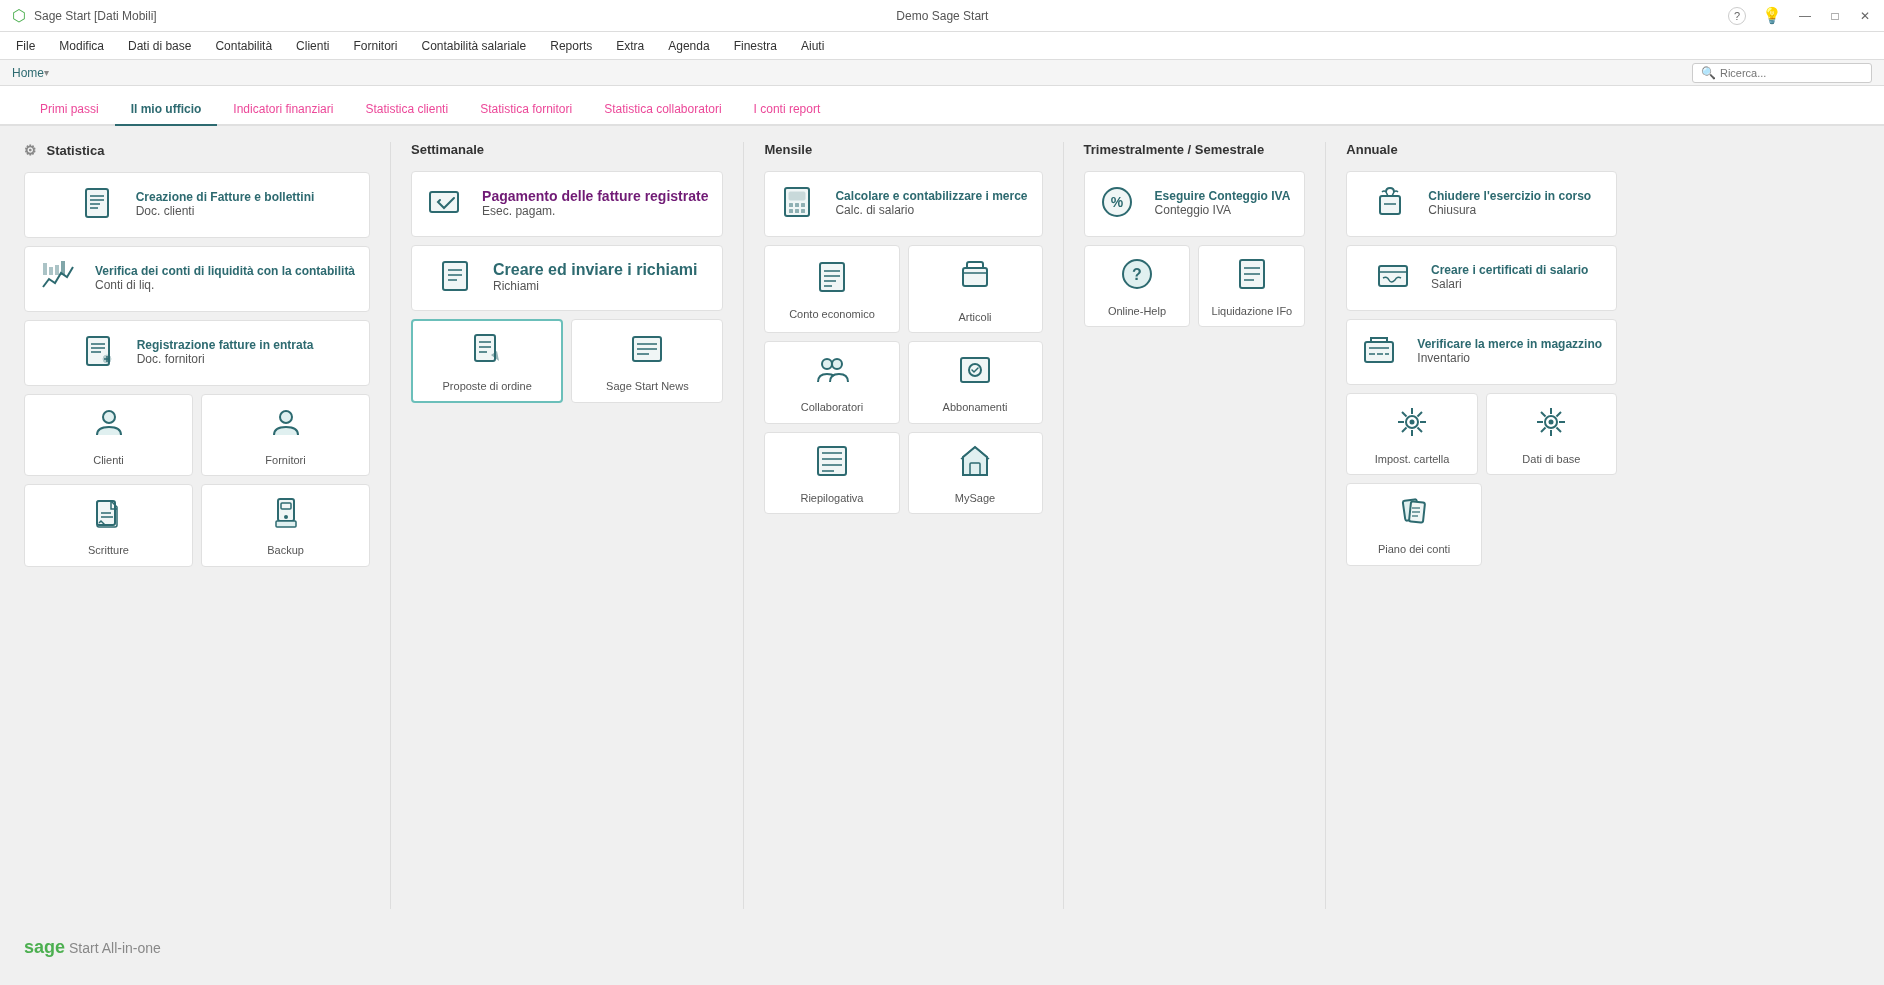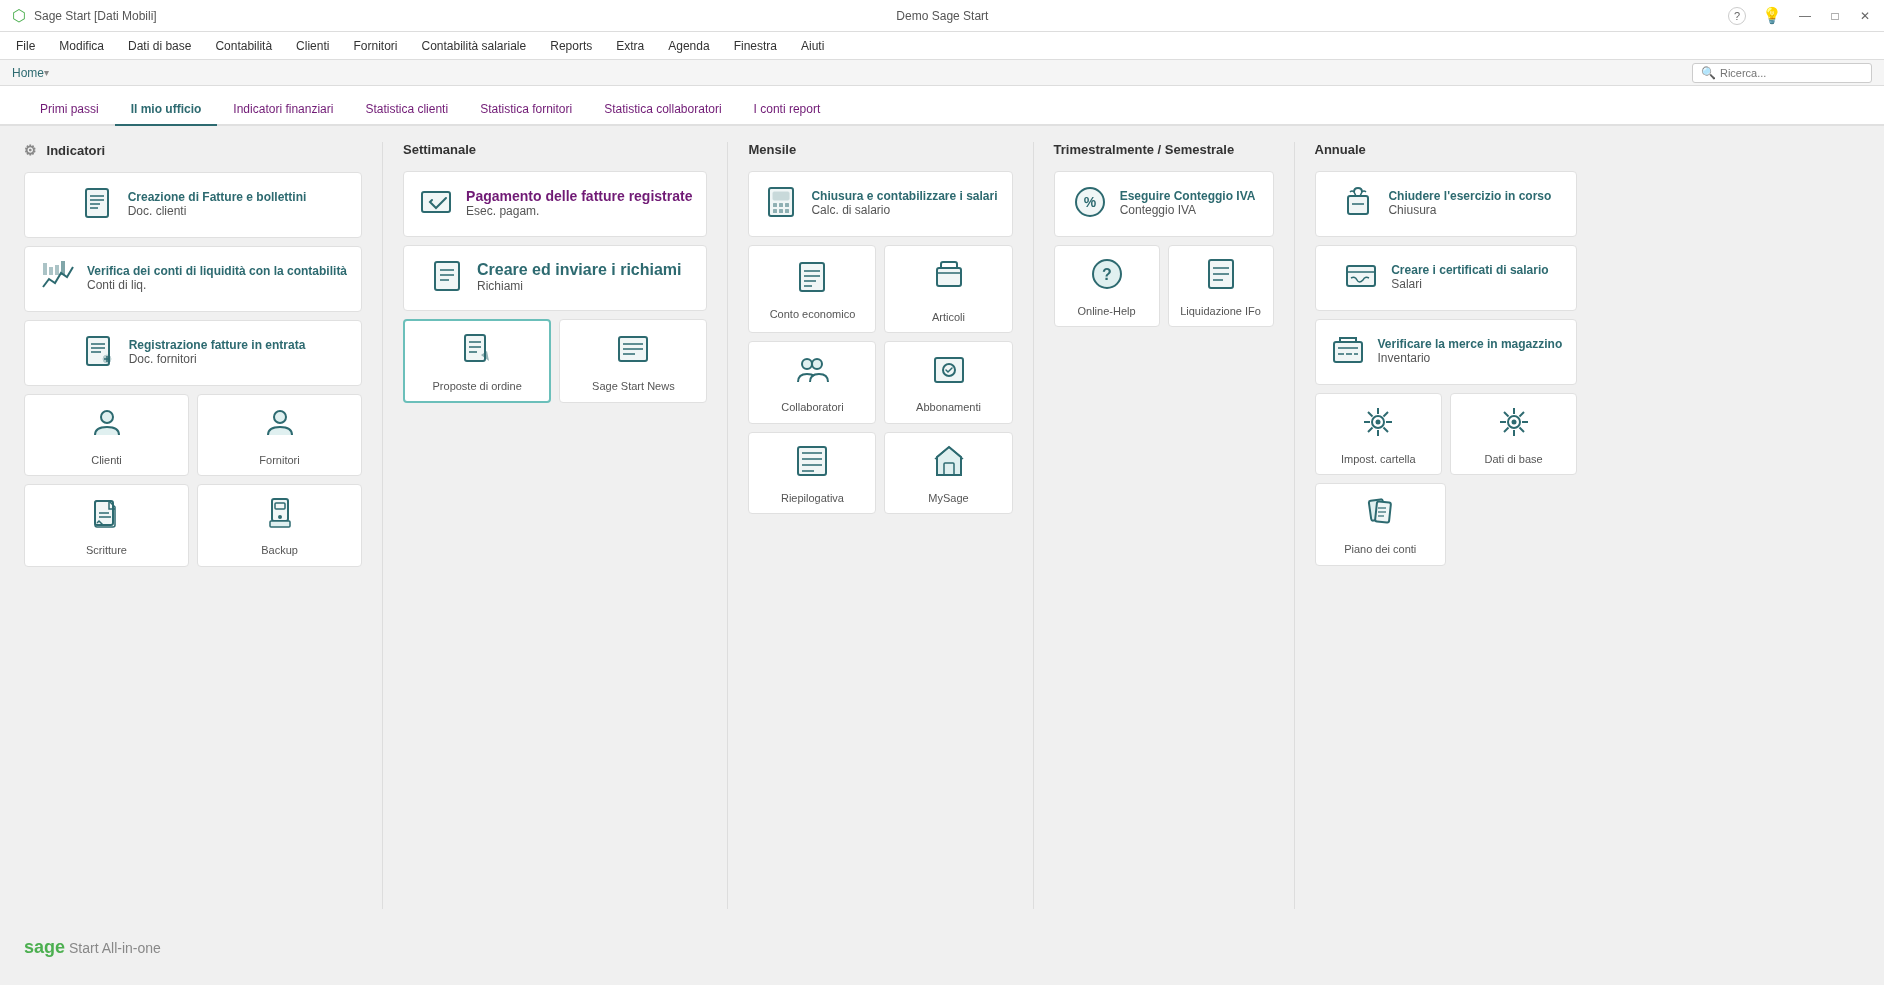--- a/index.html
+++ b/index.html
@@ -65,21 +65,21 @@
       background: #fff;
       height: 40px;
       display: flex;
       align-items: flex-end;
       padding: 0 24px;
       border-bottom: 2px solid #e0e0e0;
     }
     .tab {
       padding: 8px 16px;
       font-size: 12px;
-      color: #701a75;
+      color: #ec4899;
       cursor: pointer;
       border-bottom: 2px solid transparent;
       margin-bottom: -2px;
     }
     .tab.active {
       color: #2d6a70;
       border-bottom: 2px solid #2d6a70;
       font-weight: 600;
     }
 
@@ -121,21 +121,21 @@
       flex-direction: column;
       align-items: center;
       justify-content: center;
       text-align: center;
       padding: 10px 8px 8px 8px;
       cursor: pointer;
       transition: box-shadow 0.1s;
       min-width: 90px;
     }
     .card.selected { border: 2px solid #6bbfba; }
-    .card-wide { width: 100%; flex-direction: row; align-items: center; text-align: left; padding: 12px 14px; gap: 12px; }
+    .card-wide { width: 100%; flex-direction: row; align-items: center; text-align: left; padding: 12px 14px; gap: 20px; }
     .card-wide .card-icon { margin-bottom: 0; }
     .card-label { font-size: 11px; color: #555; margin-top: 6px; line-height: 1.3; }
     .card-wide .card-label { margin-top: 0; font-size: 12px; }
 
     .card-icon {
       color: #2d6a70;
       font-size: 26px;
       line-height: 1;
       margin-bottom: 2px;
     }
@@ -211,21 +211,21 @@
   <div class="tab">Statistica fornitori</div>
   <div class="tab">Statistica collaboratori</div>
   <div class="tab">I conti report</div>
 </div>
 
 <div id="main-content">
 
   <div class="col col-giornaliero">
     <div class="col-header">
       <span class="gear-btn">⚙</span>
-      <span>Indicatori</span>
+      <span>Statistica</span>
     </div>
 
     <div class="card card-wide" style="margin-bottom:8px;">
       <div class="card-icon">
         <svg class="icon-svg" viewBox="0 0 36 36" fill="none">
           <rect x="6" y="4" width="22" height="28" rx="2" stroke="#2d6a70" stroke-width="2" fill="#f0f6f6"></rect>
           <line x1="10" y1="11" x2="24" y2="11" stroke="#2d6a70" stroke-width="1.5"></line>
           <line x1="10" y1="15" x2="24" y2="15" stroke="#2d6a70" stroke-width="1.5"></line>
           <line x1="10" y1="19" x2="20" y2="19" stroke="#2d6a70" stroke-width="1.5"></line>
           <line x1="10" y1="23" x2="18" y2="23" stroke="#2d6a70" stroke-width="1.5"></line>
@@ -396,21 +396,21 @@
           <rect x="10" y="8" width="16" height="8" rx="1" fill="#2d6a70" opacity="0.2" stroke="#2d6a70" stroke-width="1"></rect>
           <rect x="10" y="19" width="4" height="4" rx="0.5" fill="#2d6a70" opacity="0.5"></rect>
           <rect x="16" y="19" width="4" height="4" rx="0.5" fill="#2d6a70" opacity="0.5"></rect>
           <rect x="22" y="19" width="4" height="4" rx="0.5" fill="#2d6a70" opacity="0.5"></rect>
           <rect x="10" y="25" width="4" height="4" rx="0.5" fill="#2d6a70" opacity="0.5"></rect>
           <rect x="16" y="25" width="4" height="4" rx="0.5" fill="#2d6a70" opacity="0.5"></rect>
           <rect x="22" y="25" width="4" height="4" rx="0.5" fill="#2d6a70" opacity="0.5"></rect>
         </svg>
       </div>
       <div>
-        <div style="font-size:12px;font-weight:600;color:#2d6a70;">Chiusura e contabilizzare i salari</div>
+        <div style="font-size:12px;font-weight:600;color:#2d6a70;">Calcolare e contabilizzare i merce</div>
         <div class="card-label">Calc. di salario</div>
       </div>
     </div>
 
     <div class="card-row">
       <div class="card" style="width:50%;">
         <div class="card-icon">
           <svg class="icon-svg" viewBox="0 0 36 36" fill="none">
             <rect x="6" y="4" width="24" height="28" rx="2" stroke="#2d6a70" stroke-width="2" fill="#f0f6f6"></rect>
             <line x1="10" y1="12" x2="26" y2="12" stroke="#2d6a70" stroke-width="1.5"></line>

